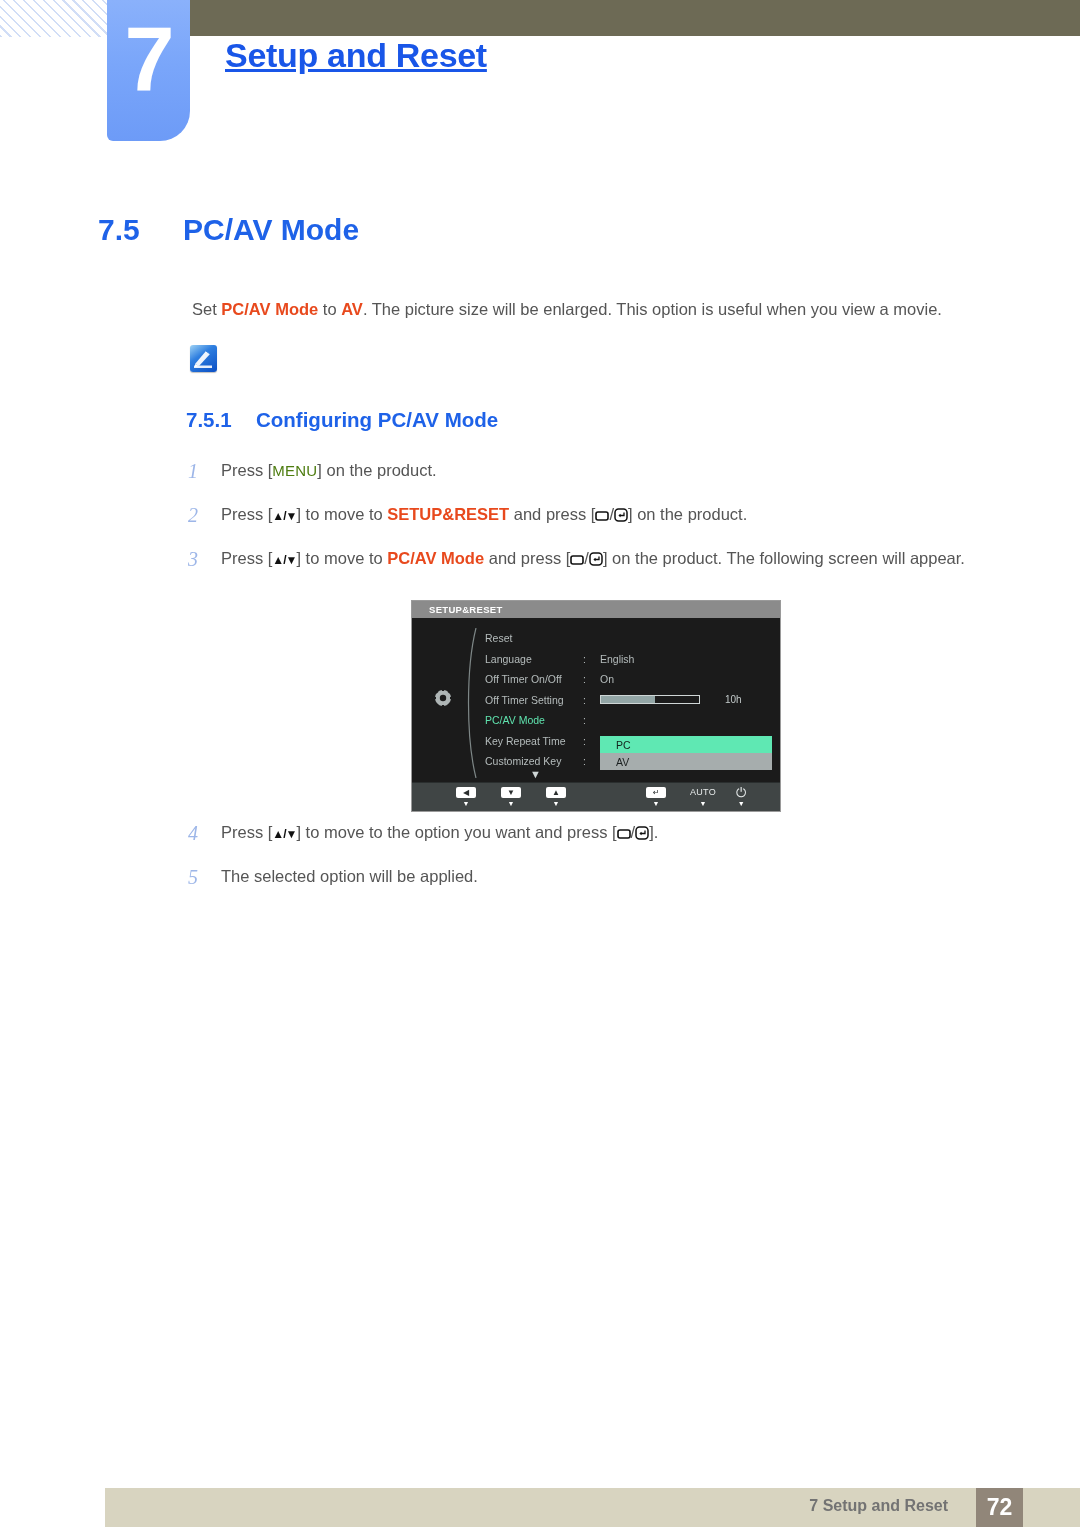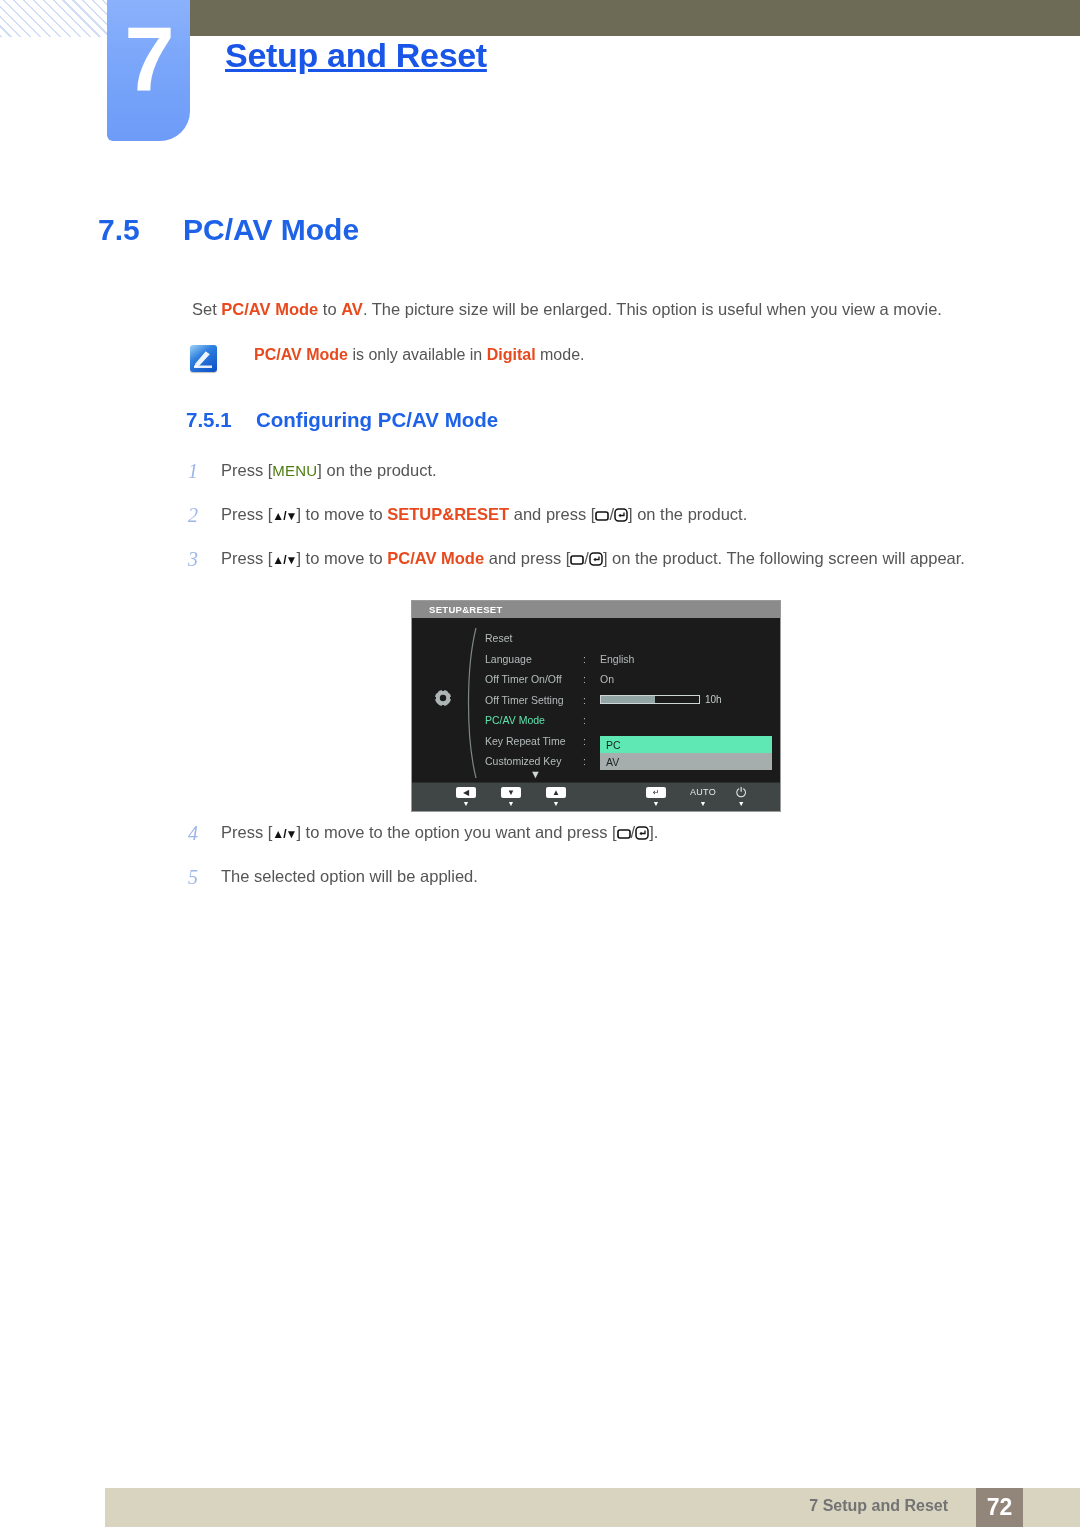--- a/index.html
+++ b/index.html
@@ -135,28 +135,28 @@
   .osd-row .colon { width:17px; flex:0 0 17px; color:#b5bcbc; }
   .osd-row .val { flex:1; }
   .osd-row.active .lbl { color:#5fe3ae; }
 
   .slider-wrap { display:flex; align-items:center; gap:5px; }
   .slider {
     width:100px; height:9px; border:1px solid #cfd6d6;
     background:#1b1b1b; position:relative;
   }
   .slider .fill { position:absolute; left:0; top:0; bottom:0; width:55%; background:#93a6a6; }
-  .slider-lbl { font-size:10px; color:#c2c9c9; }
+  .slider-lbl { font-size:10px; color:#c2c9c9;margin-left:20px; }
 
   .dropdown {
     position:absolute; left:188px; top:118px;
     width:172px; background:#a6adad;
     border:0; z-index:5;
   }
-  .dd-opt { height:17px; display:flex; align-items:center; padding-left:6px;
+  .dd-opt { height:17px; display:flex; align-items:center; padding-left:16px;
             font-size:10.5px; color:#1b2020; }
   .dd-opt.sel { background:#5fe8b3; color:#14231c; }
 
   .magic-val { display:flex; align-items:flex-end; gap:3px; }
   .magic-stack { display:flex; flex-direction:column; line-height:1; }
   .magic-top { font-size:6.5px; letter-spacing:.3px; color:#cfd6d6; }
   .magic-bot { font-size:11px; letter-spacing:.8px; color:#cfd6d6; }
   .magic-word { font-size:10.5px; color:#cfd6d6; }
 
   .osd-more { position:absolute; left:118px; top:150px; color:#cfd6d6; font-size:11px; }
@@ -215,23 +215,20 @@
 </div>
 
 <div class="note-row">
   <div class="note-icon">
     <svg width="21" height="21" viewBox="0 0 21 21">
       <path d="M2 16 L13 3 L17 6 L6 18 Z" fill="#ffffff" opacity=".92"></path>
       <path d="M13 3 L17 6" stroke="#2f7fe0" stroke-width="1" fill="none"></path>
       <path d="M2 16 L6 18 L2 19 Z" fill="#ffffff"></path>
       <rect x="1" y="17.5" width="18" height="2.5" fill="#ffffff" opacity=".9"></rect>
     </svg>
-  </div>
-  <div class="note-text">
-    <span class="kwb">PC/AV Mode</span><span> is only available in </span><span class="kwb">Digital</span><span> mode.</span>
   </div>
 </div>
 
 <div class="sub-head">
   <span class="num">7.5.1</span>
   <span>Configuring PC/AV Mode</span>
 </div>
 
 <div class="steps">
 

